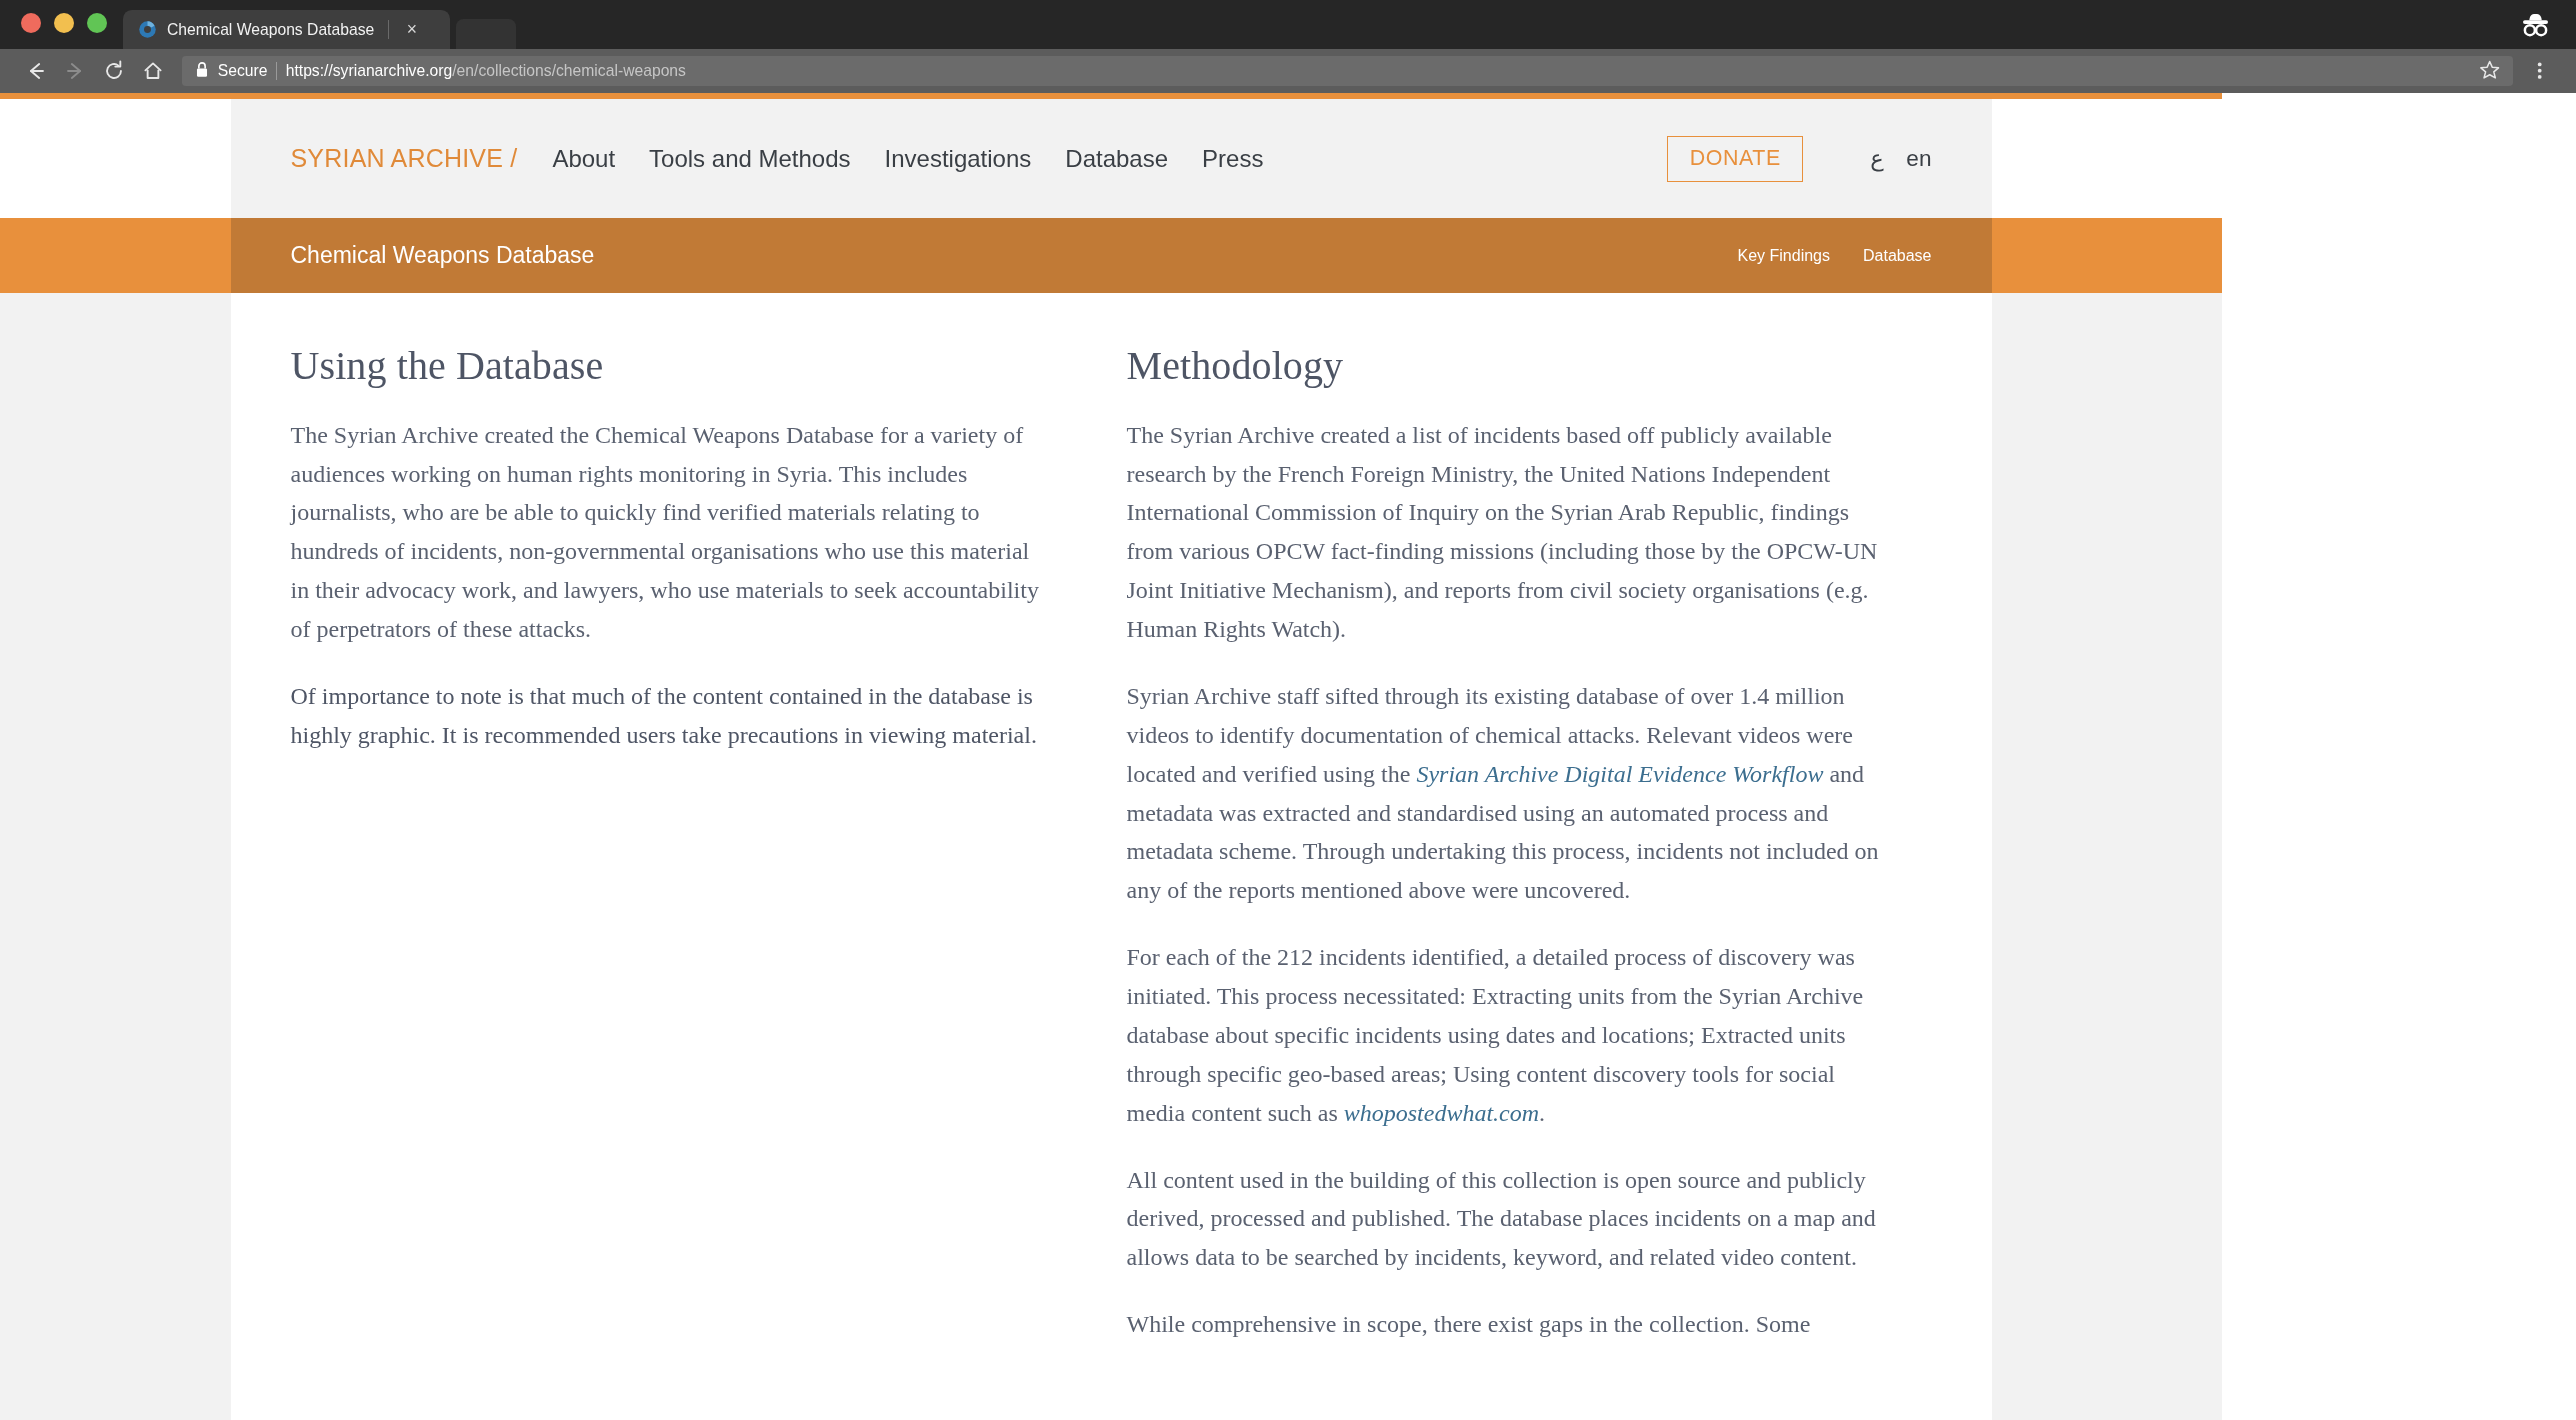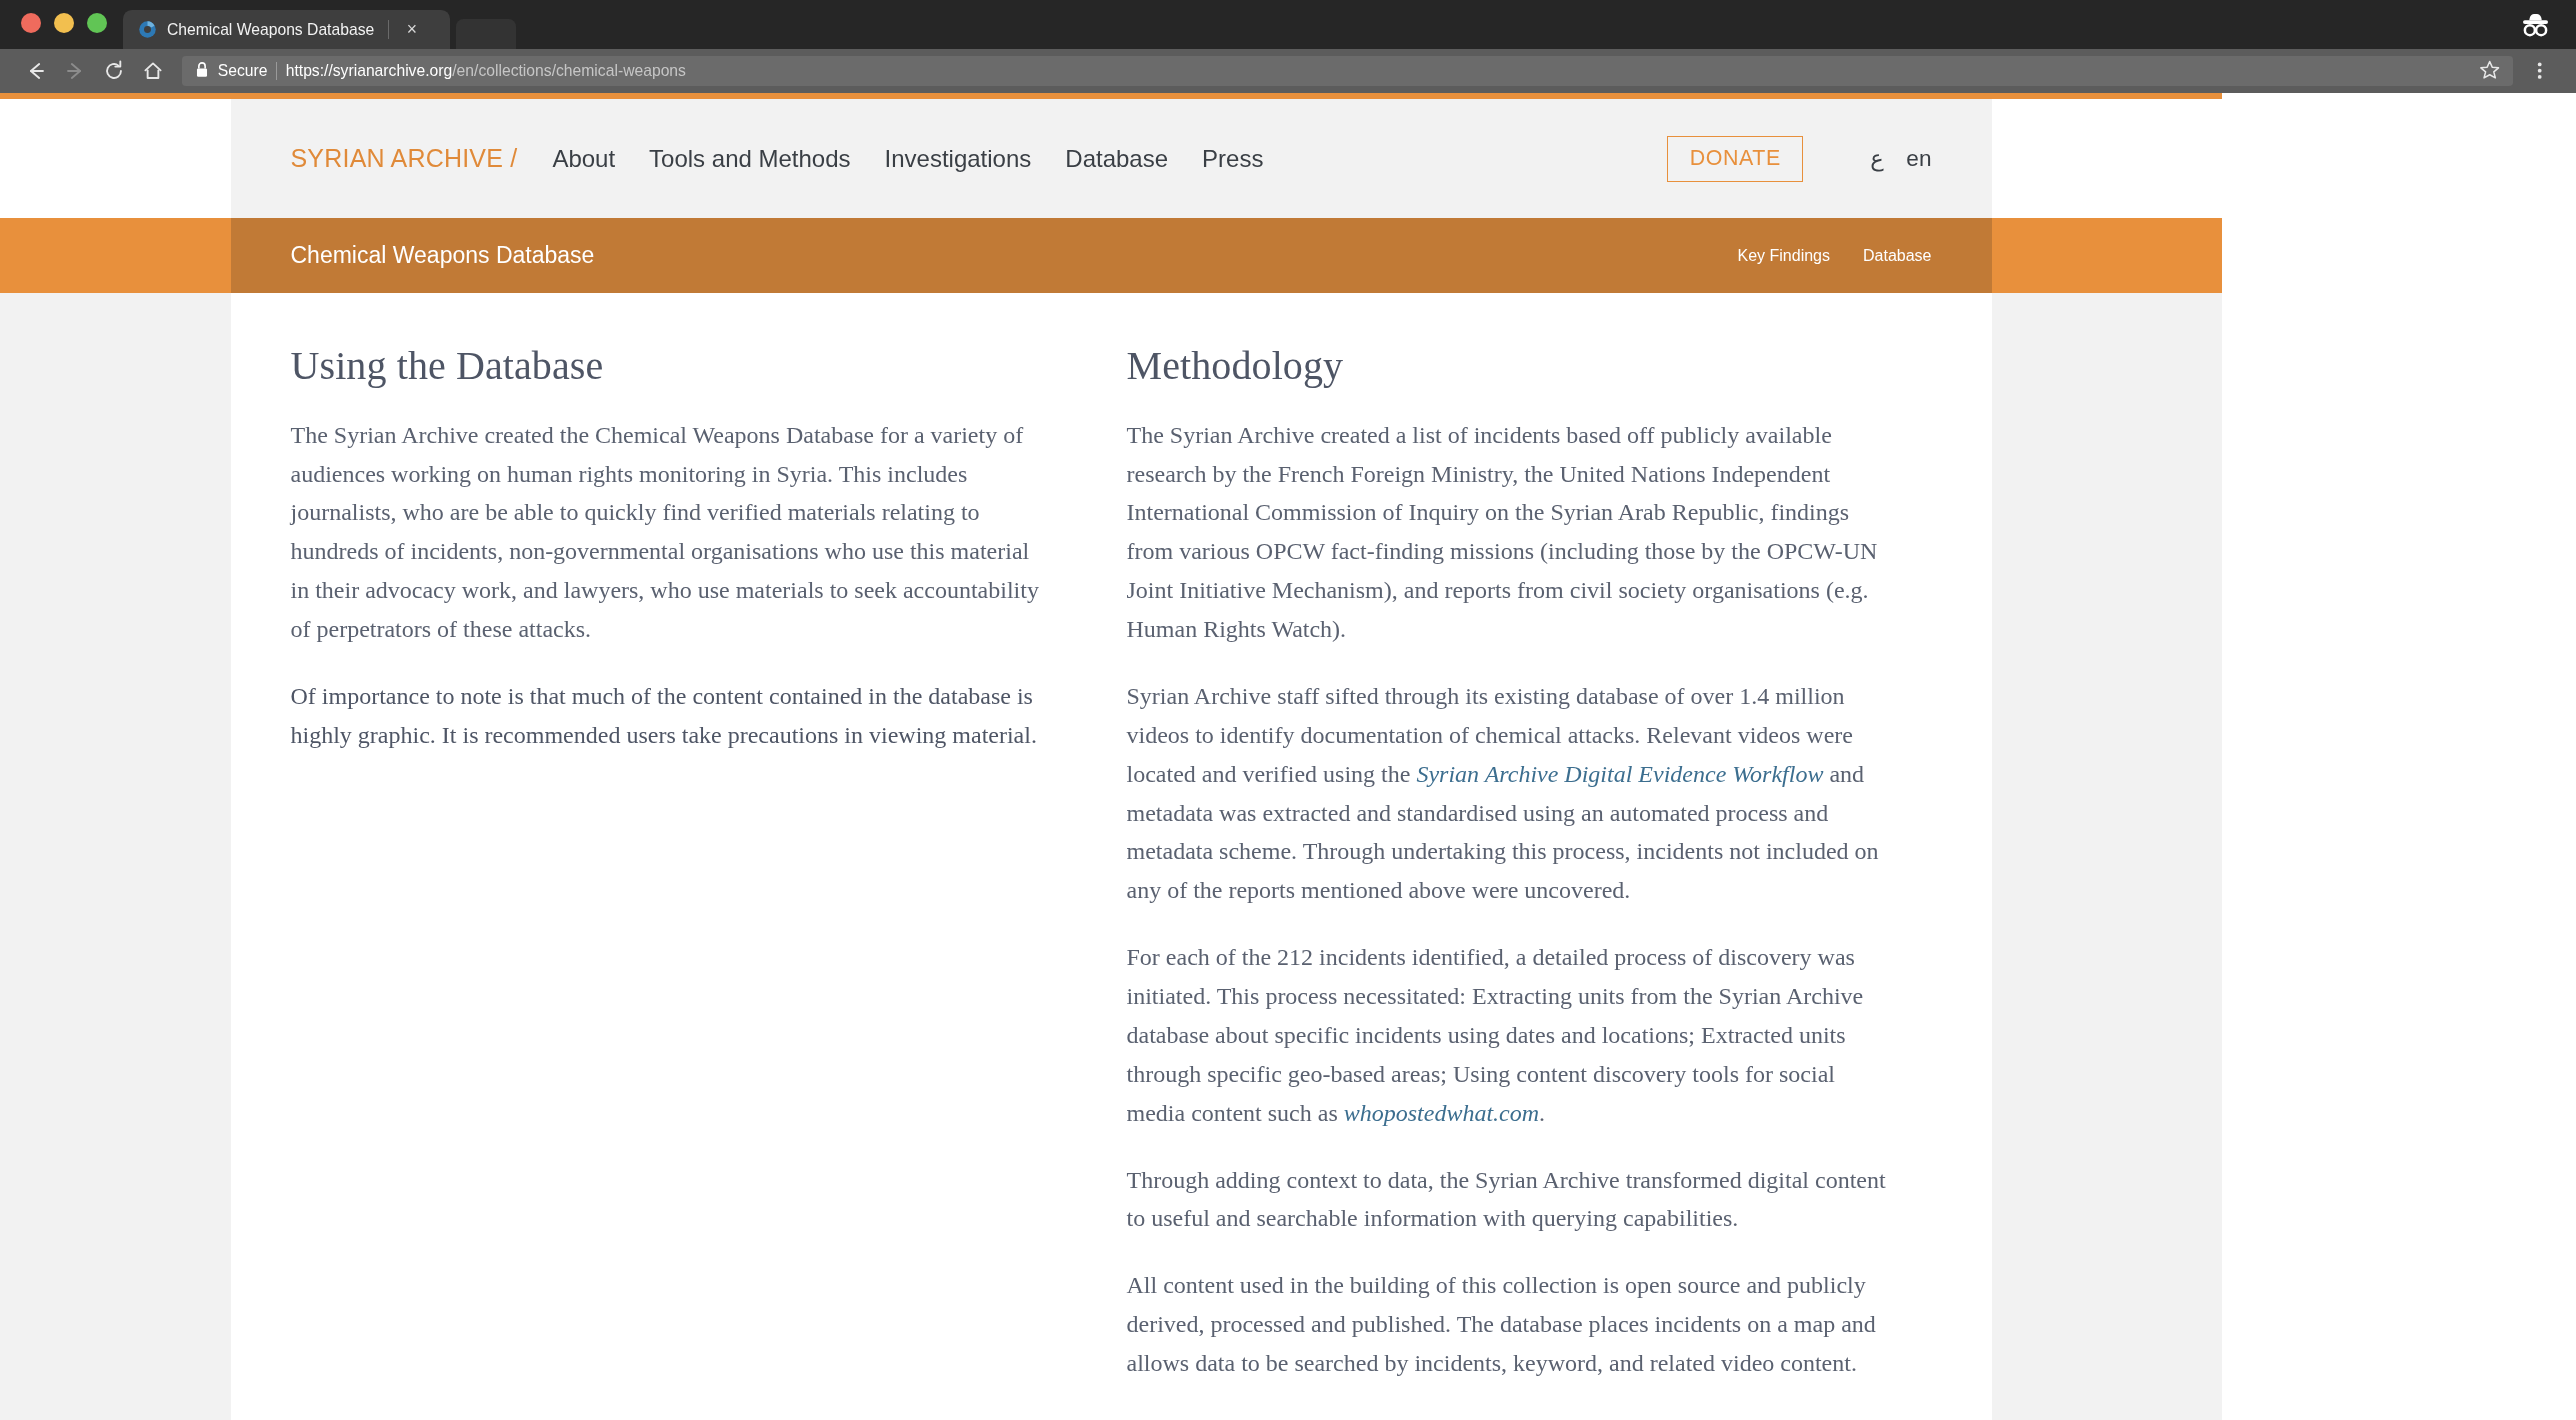--- a/index.html
+++ b/index.html
@@ -283,21 +283,20 @@
             <h2 class="sec-title">Using the Database</h2>
             <p class="para">The Syrian Archive created the Chemical Weapons Database for a variety of audiences working on human rights monitoring in Syria. This includes journalists, who are be able to quickly find verified materials relating to hundreds of incidents, non-governmental organisations who use this material in their advocacy work, and lawyers, who use materials to seek accountability of perpetrators of these attacks.</p>
             <p class="para bold">Of importance to note is that much of the content contained in the database is highly graphic. It is recommended users take precautions in viewing material.</p>
           </div>
 
           <div class="column">
             <h2 class="sec-title">Methodology</h2>
             <p class="para">The Syrian Archive created a list of incidents based off publicly available research by the French Foreign Ministry, the United Nations Independent International Commission of Inquiry on the Syrian Arab Republic, findings from various OPCW fact-finding missions (including those by the OPCW-UN Joint Initiative Mechanism), and reports from civil society organisations (e.g. Human Rights Watch).</p>
             <p class="para"><span>Syrian Archive staff sifted through its existing database of over 1.4 million videos to identify documentation of chemical attacks. Relevant videos were located and verified using the </span><a class="inline-link">Syrian Archive Digital Evidence Workflow</a><span> and metadata was extracted and standardised using an automated process and metadata scheme. Through undertaking this process, incidents not included on any of the reports mentioned above were uncovered.</span></p>
             <p class="para"><span>For each of the 212 incidents identified, a detailed process of discovery was initiated. This process necessitated: Extracting units from the Syrian Archive database about specific incidents using dates and locations; Extracted units through specific geo-based areas; Using content discovery tools for social media content such as </span><a class="inline-link">whopostedwhat.com</a><span>.</span></p>
-            <p class="para">Through adding context to data, the Syrian Archive transformed digital content to useful and searchable information with querying capabilities.</p>
             <p class="para">All content used in the building of this collection is open source and publicly derived, processed and published. The database places incidents on a map and allows data to be searched by incidents, keyword, and related video content.</p>
             <p class="para">While comprehensive in scope, there exist gaps in the collection. Some</p>
           </div>
 
         </div>
       </div>
     </div>
   </div>
 </div>
 

